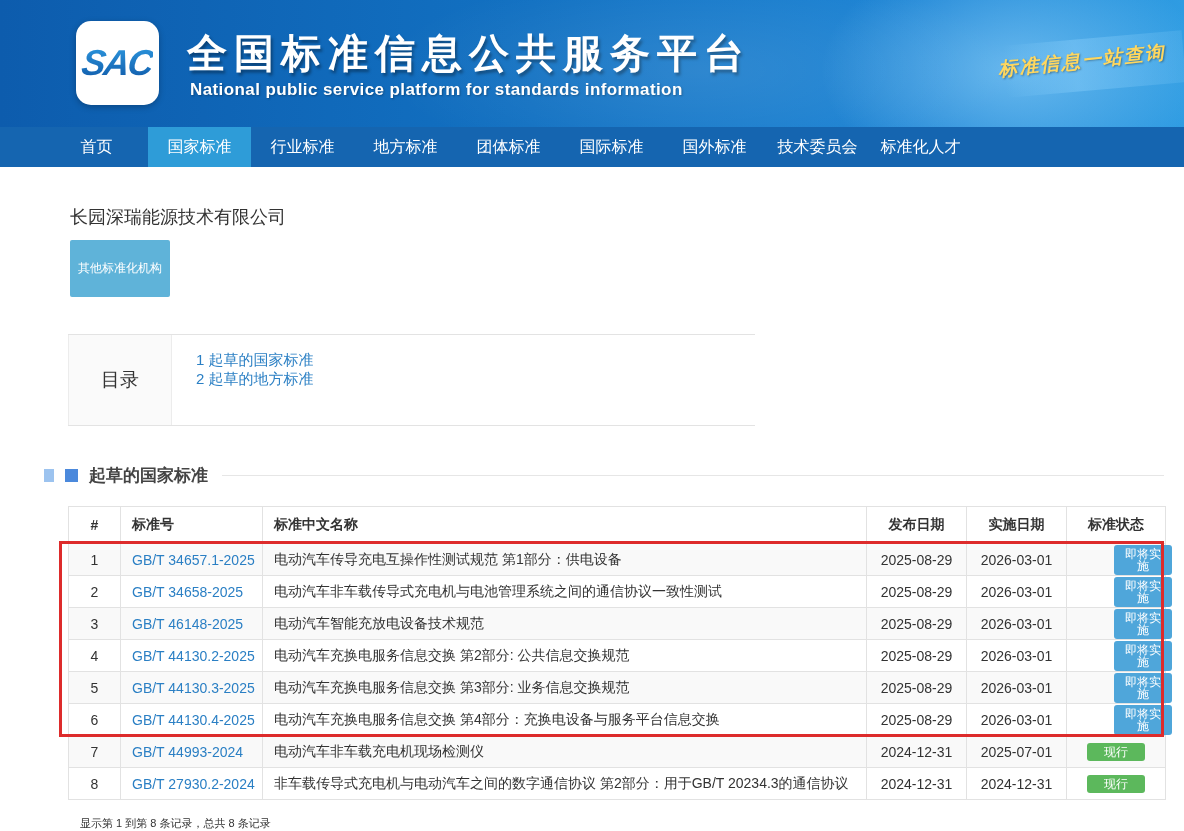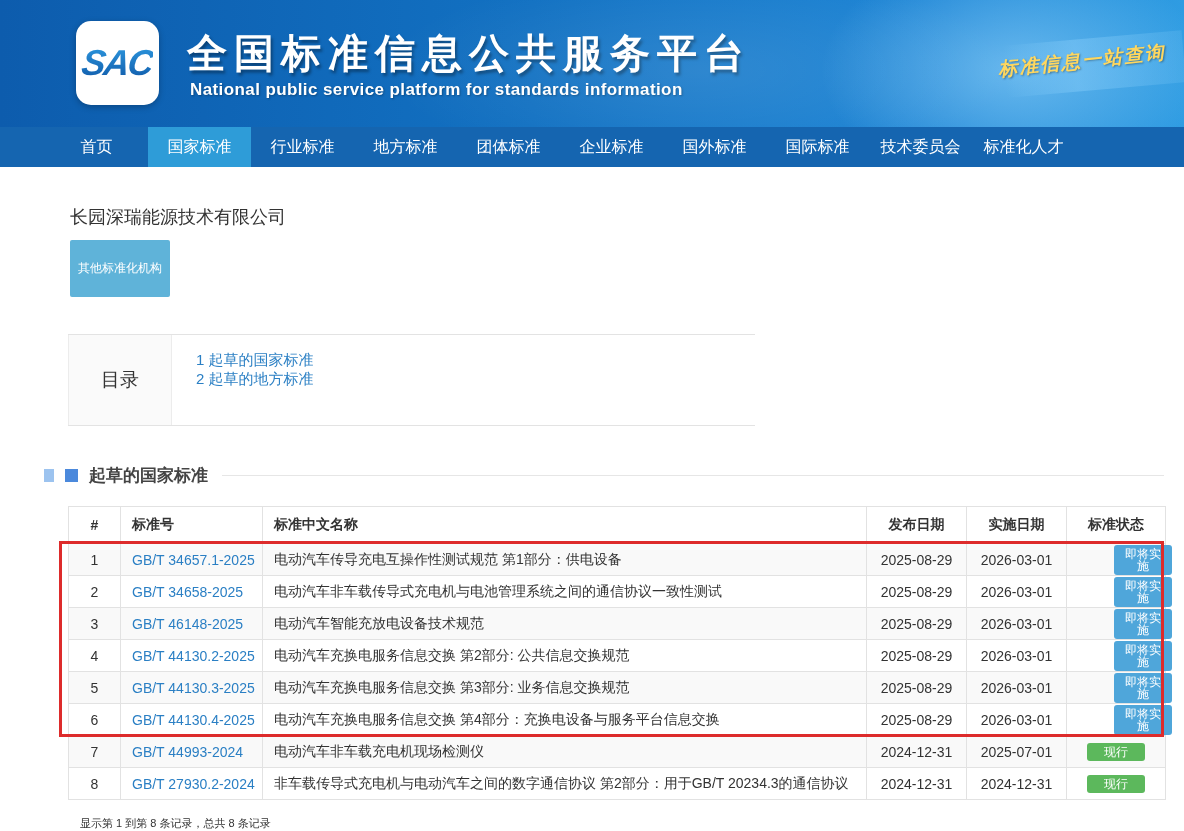--- a/index.html
+++ b/index.html
@@ -125,23 +125,22 @@
   <div class="title-en">National public service platform  for standards information</div>
   <div class="slogan">标准信息一站查询</div>
 </div>
 
 <nav class="nav">
     <a class="nav-item">首页</a>
     <a class="nav-item active">国家标准</a>
     <a class="nav-item">行业标准</a>
     <a class="nav-item">地方标准</a>
     <a class="nav-item">团体标准</a>
-    <a class="nav-item">企业标准</a>
+    <a class="nav-item">国际标准</a>
     <a class="nav-item">国外标准</a>
-    <a class="nav-item">国际标准</a>
     <a class="nav-item">技术委员会</a>
     <a class="nav-item">标准化人才</a>
   </nav>
 
 <div class="company">长园深瑞能源技术有限公司</div>
 <div class="org-badge">其他标准化机构</div>
 
 <div class="toc">
   <div class="toc-label">目录</div>
   <div class="toc-links">

